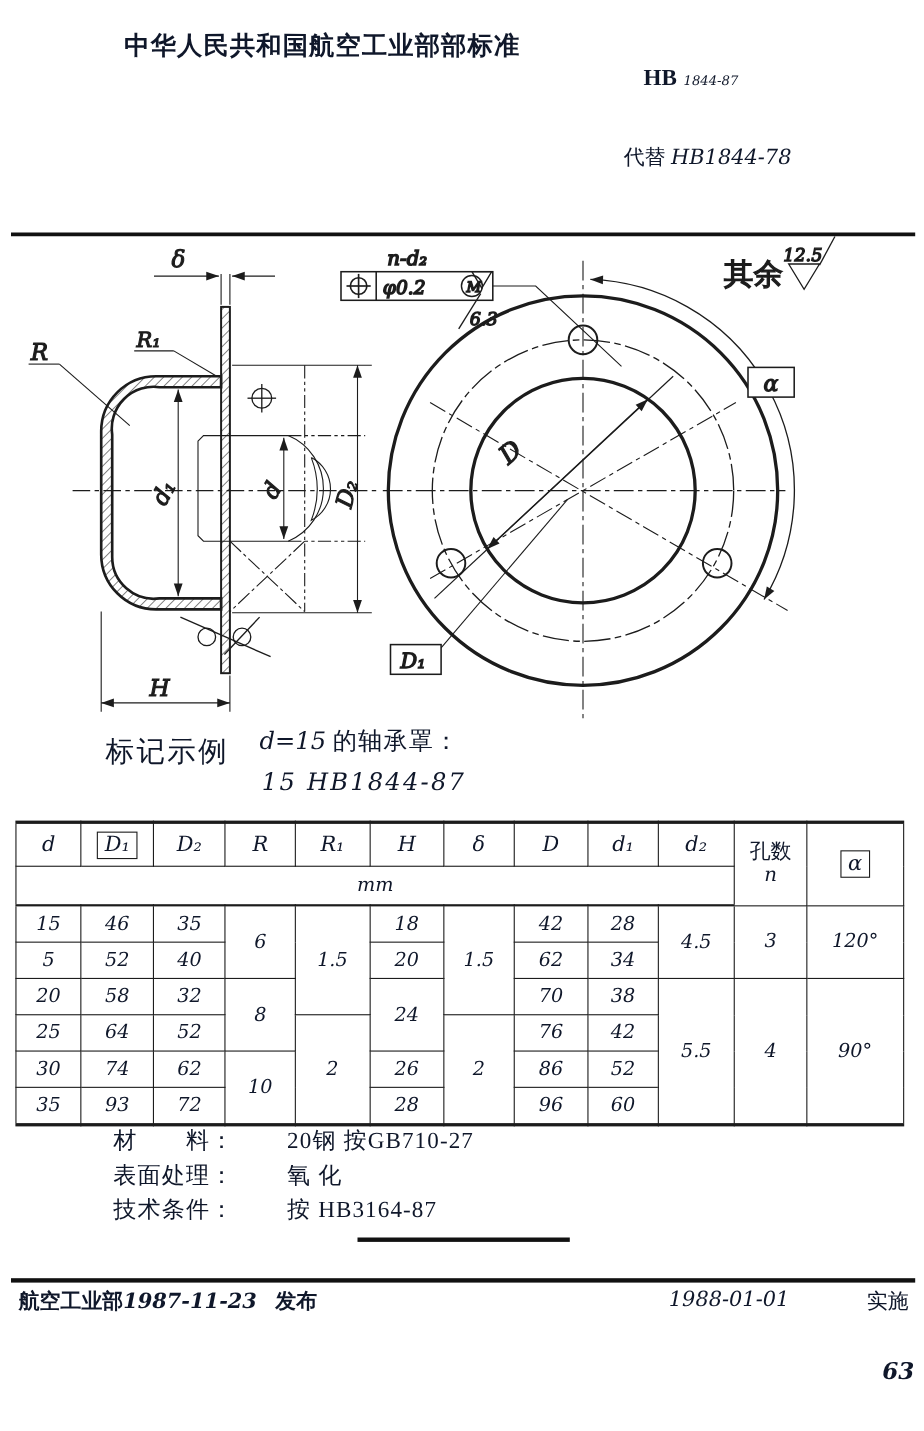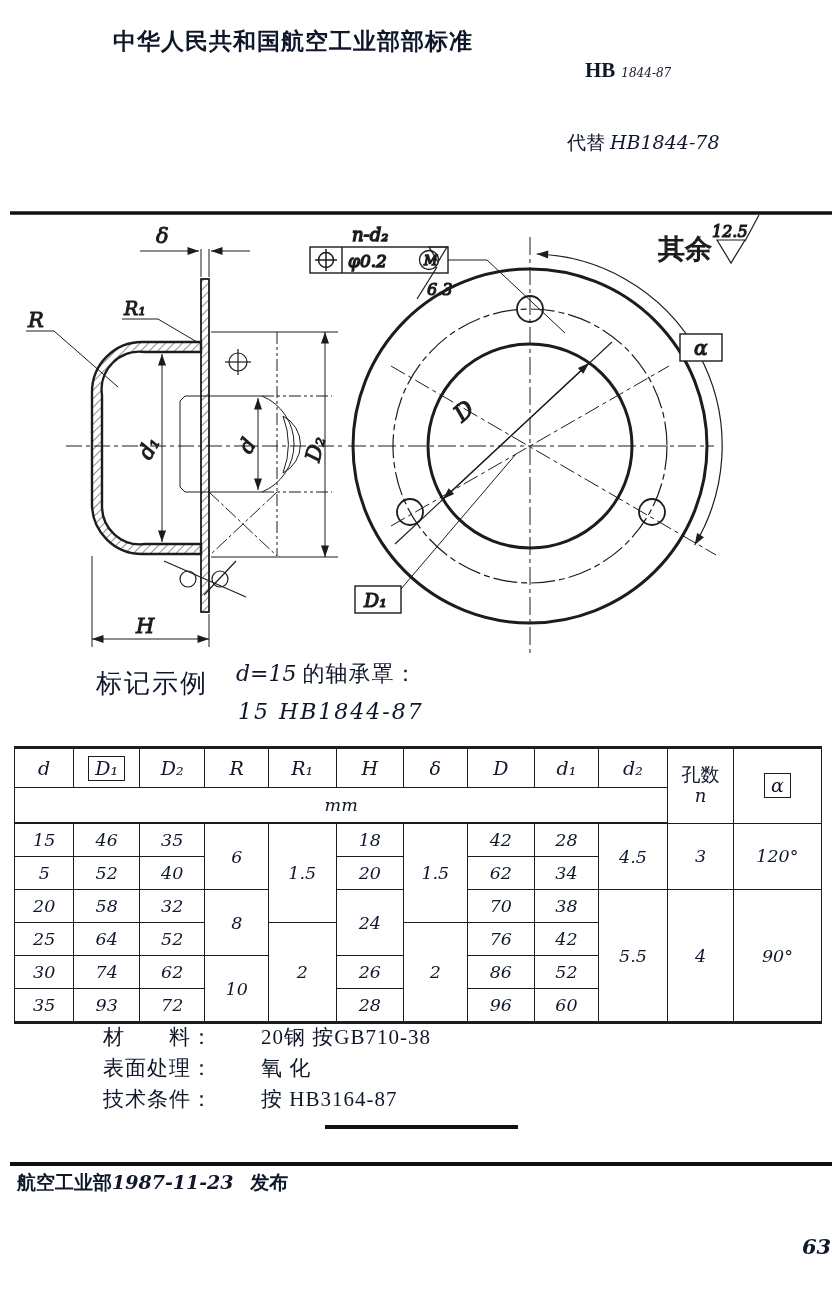--- a/index.html
+++ b/index.html
@@ -307,32 +307,36 @@
       <td>72</td>
           <td>28</td>
       <td>96</td>
           <td>60</td>
     </tr>
   </tbody>
     </table>
 
   <div class="abs notes">
     <div>
-      <span class="lbl">材　　料：</span><span class="val">20钢 按GB710-38</span>
+      <span class="lbl">材　　料：</span><span class="val">20钢 按GB710-27</span>
     </div>
     <div>
       <span class="lbl">表面处理：</span><span class="val">氧 化</span>
     </div>
     <div>
       <span class="lbl">技术条件：</span><span class="val">按 HB3164-87</span>
     </div>
   </div>
 
   <div class="abs sep"></div>
   <div class="abs frule"></div>
 
   <div class="abs f-left">
     <span>航空工业部</span><span class="hw num">1987-11-23</span>
     <span style="margin-left:12px">发布</span>
   </div>
+  <div class="abs f-right">
+    <span class="hw">1988-01-01</span>
+    <span>实施</span>
+  </div>
   <div class="abs pageno hw">63</div>
 
 </div>
 
 </body></html>

